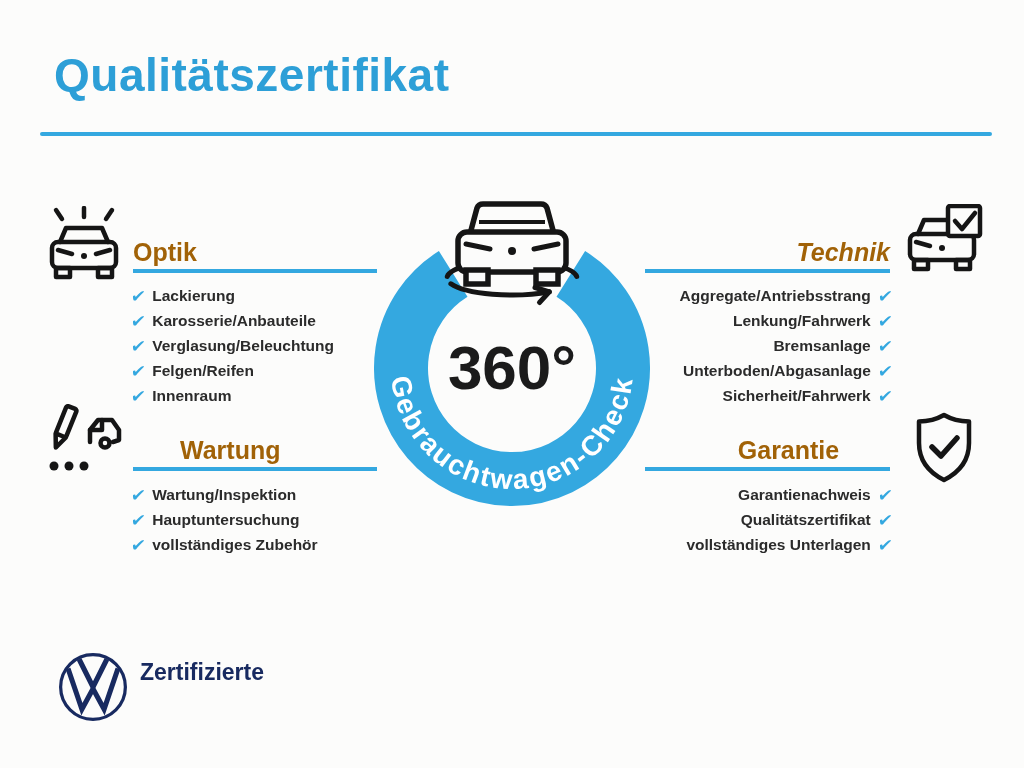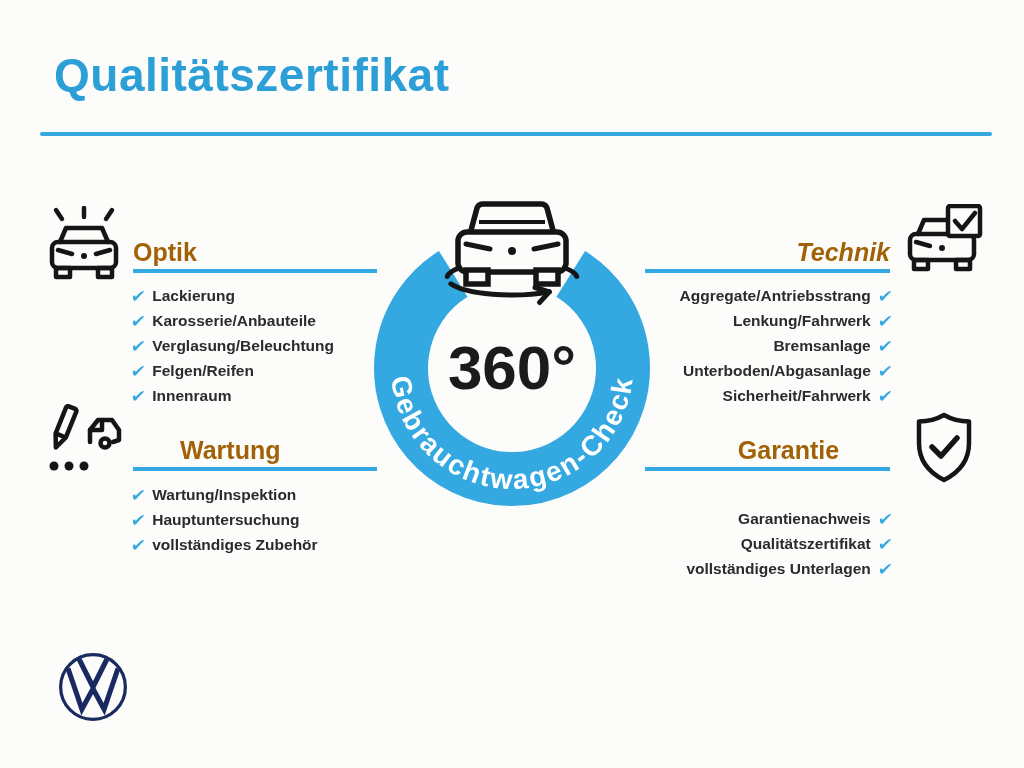--- a/index.html
+++ b/index.html
@@ -140,21 +140,21 @@
 </div>
 
 <div class="abs" style="left:908px;top:410px;">
   <svg width="72" height="78" viewBox="0 0 72 78">
     <path d="M 36 5 C 29 9 19 11.5 11 11.5 L 11 33 C 11 52 22 63 36 70 C 50 63 61 52 61 33 L 61 11.5 C 53 11.5 43 9 36 5 Z" fill="none" stroke="#151515" stroke-width="4.5" stroke-linejoin="round"></path>
     <path d="M 24 37 L 33 46 L 49 28" fill="none" stroke="#151515" stroke-width="5.5" stroke-linecap="round" stroke-linejoin="round"></path>
   </svg>
 </div>
 <div class="abs sec-head" style="left:666px;top:436px;width:245px;text-align:center;">Garantie</div>
 <div class="abs sec-underline" style="left:645px;top:467px;width:245px;"></div>
-<div class="abs items right" style="left:600px;top:487px;width:292px;margin-top:24px;">
+<div class="abs items right" style="left:600px;top:487px;width:292px;">
   <div class="item">
       <span>Garantienachweis</span>
       <span class="check">✔</span>
     </div>
   <div class="item">
       <span>Qualitätszertifikat</span>
       <span class="check">✔</span>
     </div>
   <div class="item">
       <span>vollständiges Unterlagen</span>
@@ -196,13 +196,14 @@
 </div>
 
 <div class="abs" style="left:56px;top:650px;">
   <svg width="74" height="74" viewBox="0 0 80 80">
     <circle cx="40" cy="40" r="35" fill="none" stroke="#182a60" stroke-width="3.5"></circle>
     <path d="M 25 10 L 40 40 L 55 10" fill="none" stroke="#182a60" stroke-width="5.5" stroke-linejoin="miter"></path>
     <path d="M 13 20 L 28 64 L 40 42 L 52 64 L 67 20" fill="none" stroke="#182a60" stroke-width="5.5" stroke-linejoin="miter"></path>
   </svg>
 </div>
 <div class="abs brand-text">
+  <div>Zertifizierte</div>
 </div>
 
 </body></html>

